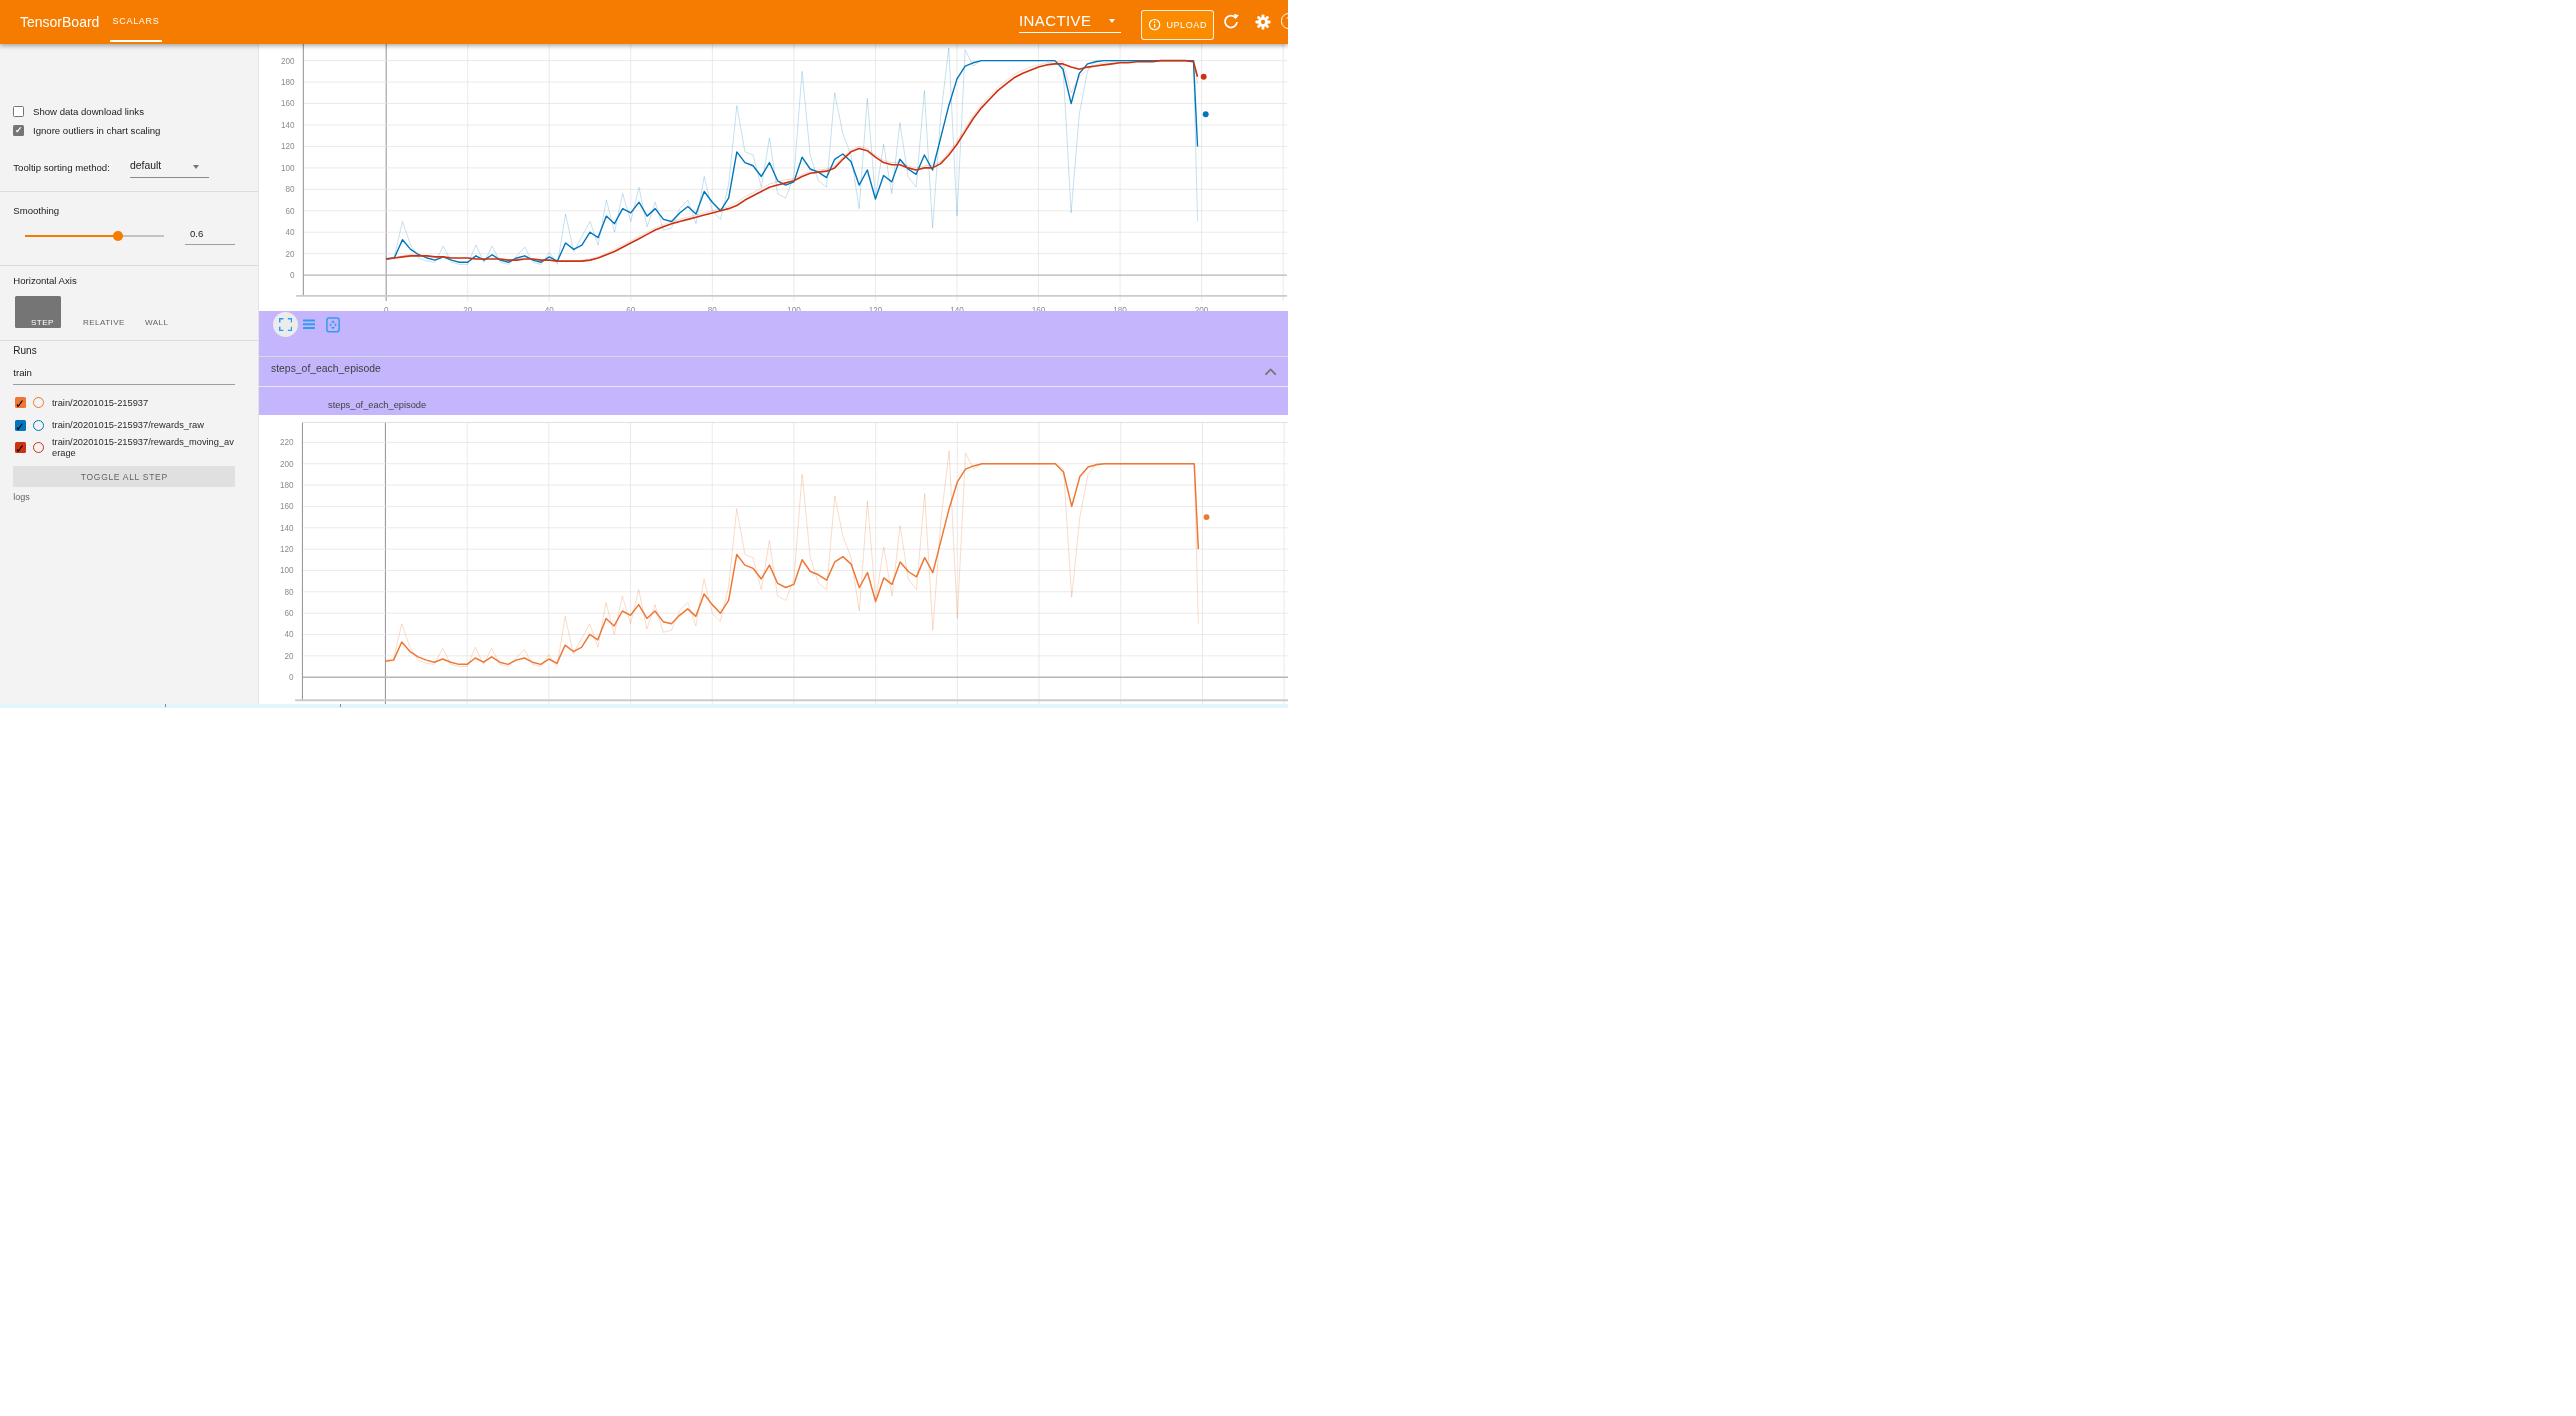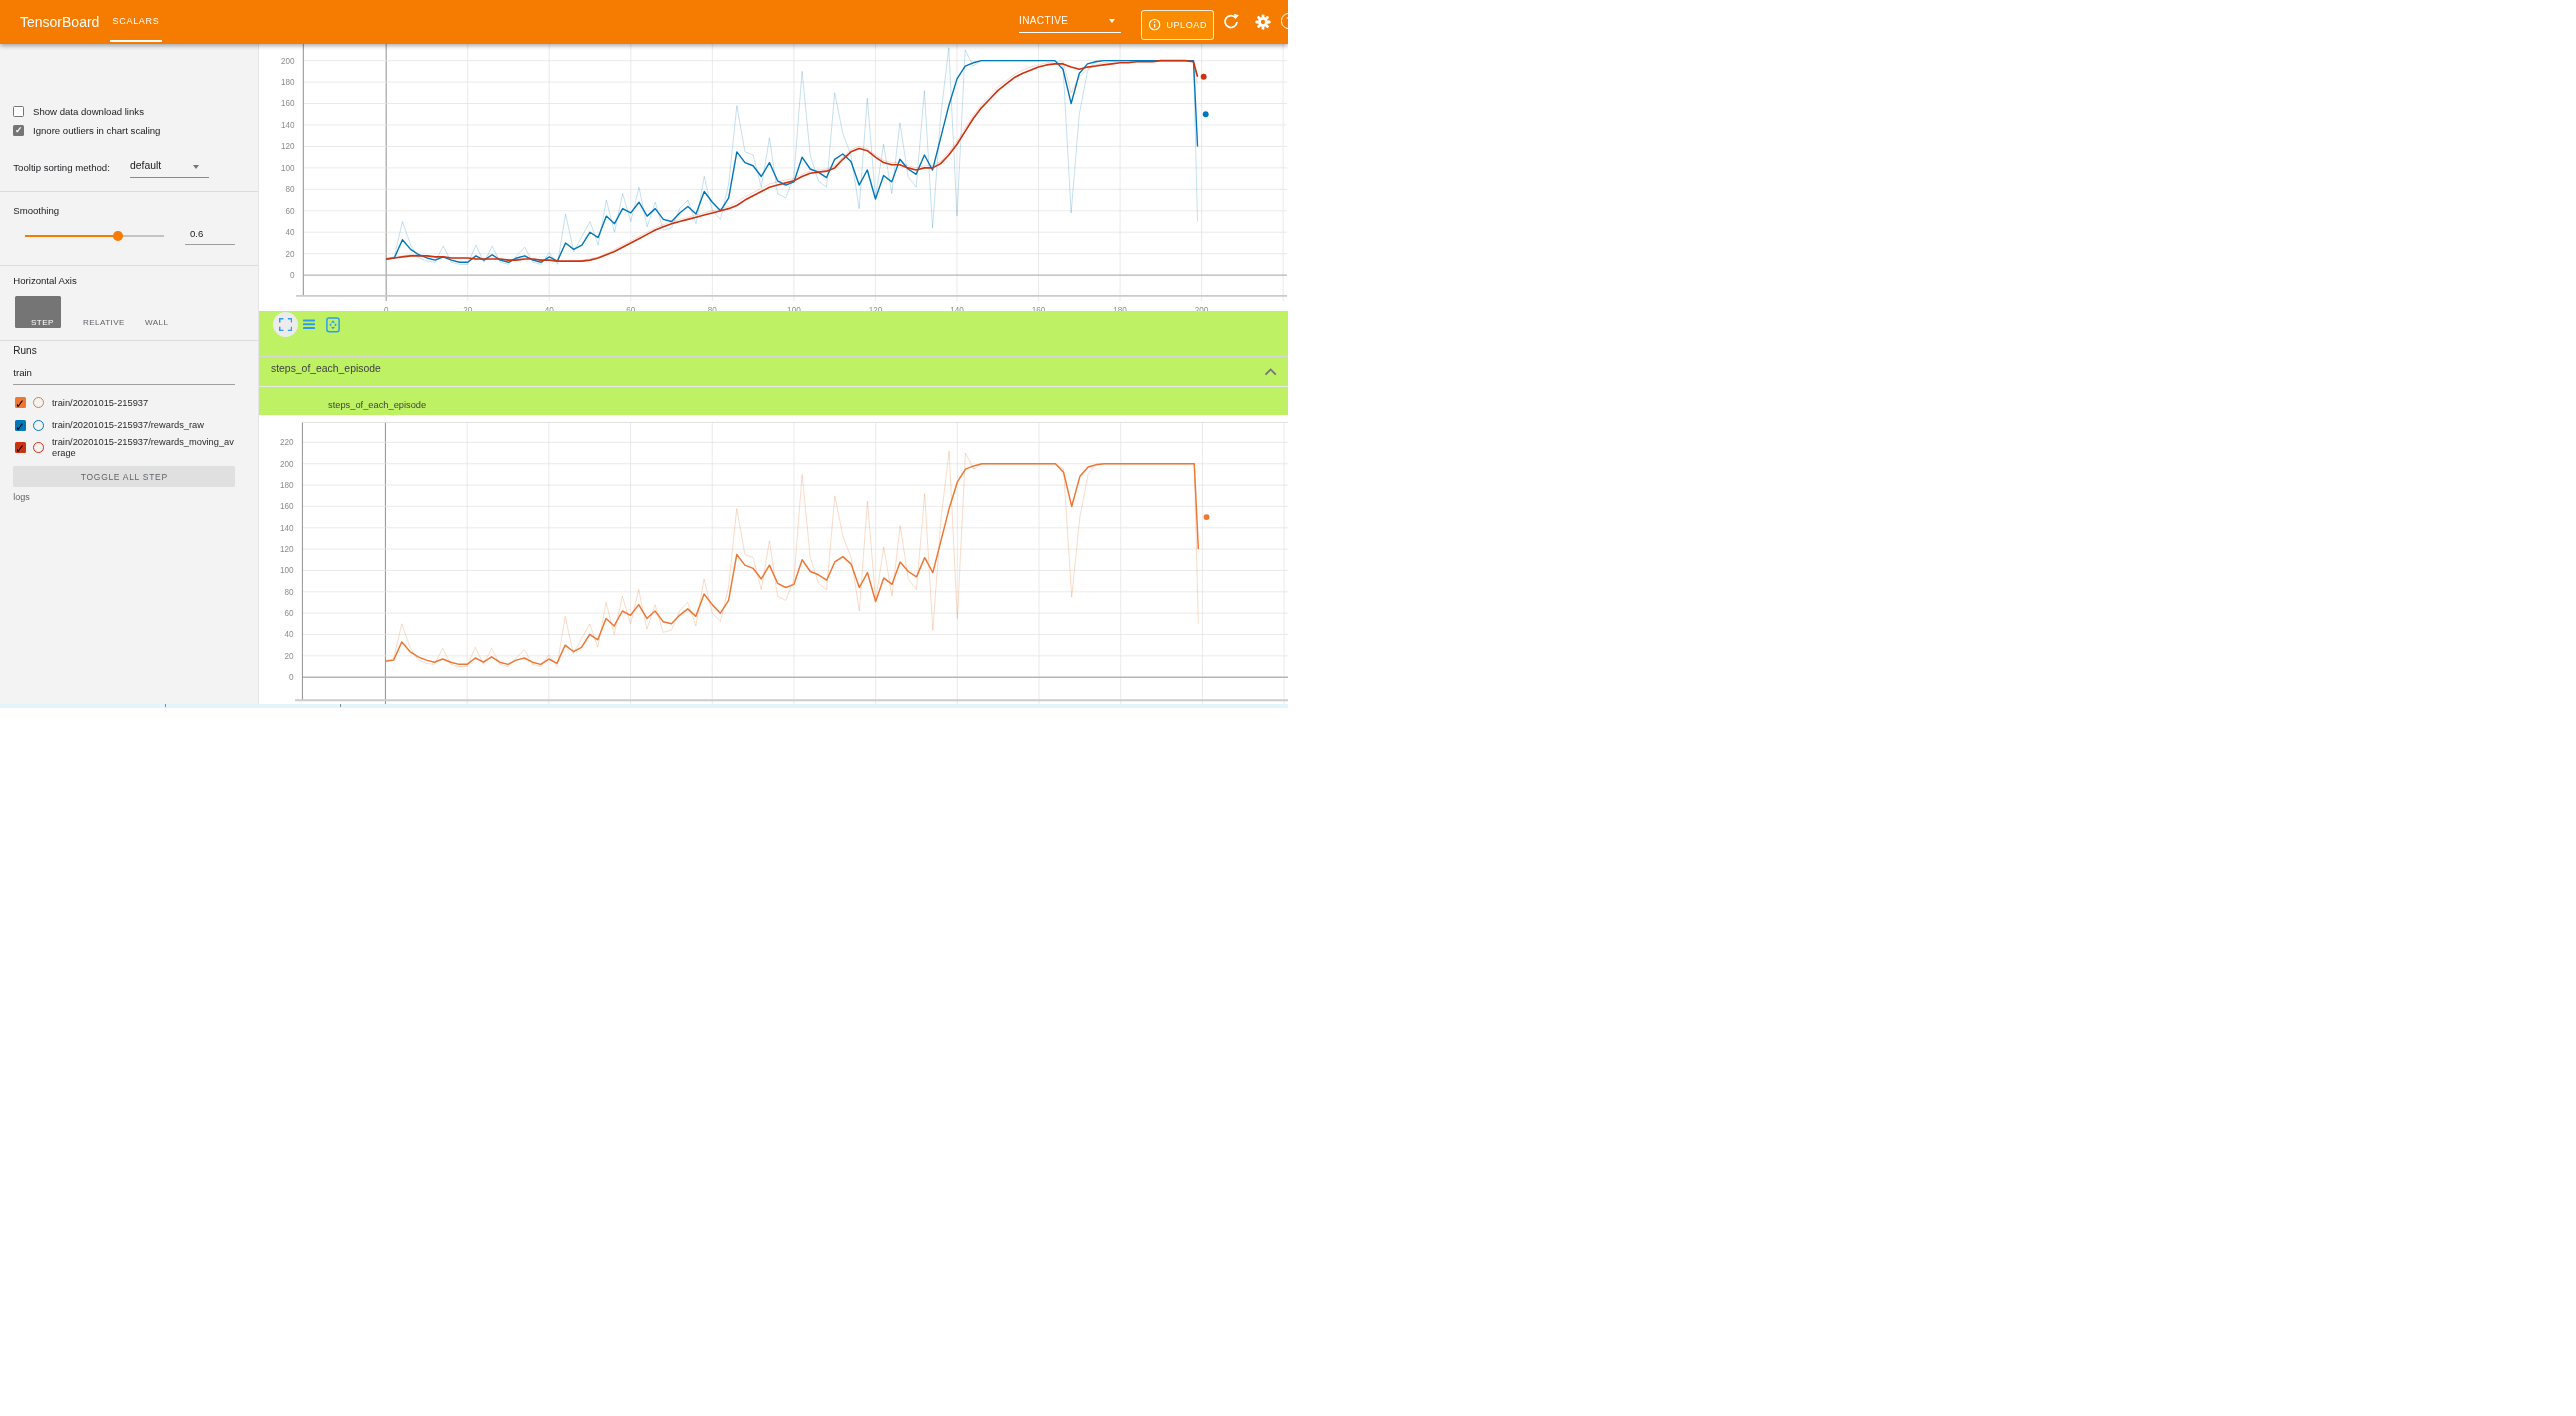--- a/index.html
+++ b/index.html
@@ -1,26 +1,26 @@
 <!DOCTYPE html>
 <html style="font-size:12px"><head>
 <meta charset="utf-8">
 <style>
   html,body{margin:0;padding:0;background:#fff;}
-  .page{position:relative;width:1288px;height:708px;background:#bef264;overflow:hidden;
+  .page{position:relative;width:1288px;height:708px;background:#c4b5fd;overflow:hidden;
         font-family:"Liberation Sans",sans-serif;-webkit-font-smoothing:antialiased;}
 
   
   .topbar{position:absolute;left:0;top:0;width:100%;height:44px;background:#f57c00;
           box-shadow:0 1.5px 4.4px rgba(0,0,0,.32);z-index:20;}
   .logo{position:absolute;left:20px;top:0;line-height:44px;color:#fff;font-size:14px;font-weight:500;}
   .tab{position:absolute;left:110px;top:0;width:52px;text-align:center;line-height:42px;color:#fff;
        font-size:9px;letter-spacing:0.7px;font-weight:500;cursor:pointer;}
   .tab-underline{position:absolute;left:0;bottom:0;width:100%;height:2.2px;background:#fff;}
-  .status-select{position:absolute;left:1019px;top:0;width:102px;height:44px;color:#fff;font-size:10px;
+  .status-select{position:absolute;left:1019px;top:0;width:102px;height:44px;color:#fff;font-size:15px;
        letter-spacing:0.4px;line-height:41px;cursor:pointer;}
   .status-underline{position:absolute;left:0;bottom:11px;width:102px;height:0.7px;background:#fff;}
   .caret-down-white{position:absolute;right:6px;top:19px;width:0;height:0;
        border-left:3.7px solid transparent;border-right:3.7px solid transparent;border-top:4.4px solid #fff;}
   .upload-btn{position:absolute;left:1141px;top:9.6px;width:73px;height:30px;background:#fb8c00;
        border:0.7px solid rgba(255,255,255,.85);border-radius:3px;color:#fff;font-size:9px;
        letter-spacing:0.6px;font-family:inherit;display:flex;align-items:center;justify-content:center;
        gap:5.2px;cursor:pointer;}
   .icon-btn{position:absolute;top:12.6px;width:18px;height:18px;cursor:pointer;}
   .help-circle{position:absolute;left:1281px;top:13.3px;width:13.3px;height:13.3px;border:1.5px solid #fff;

